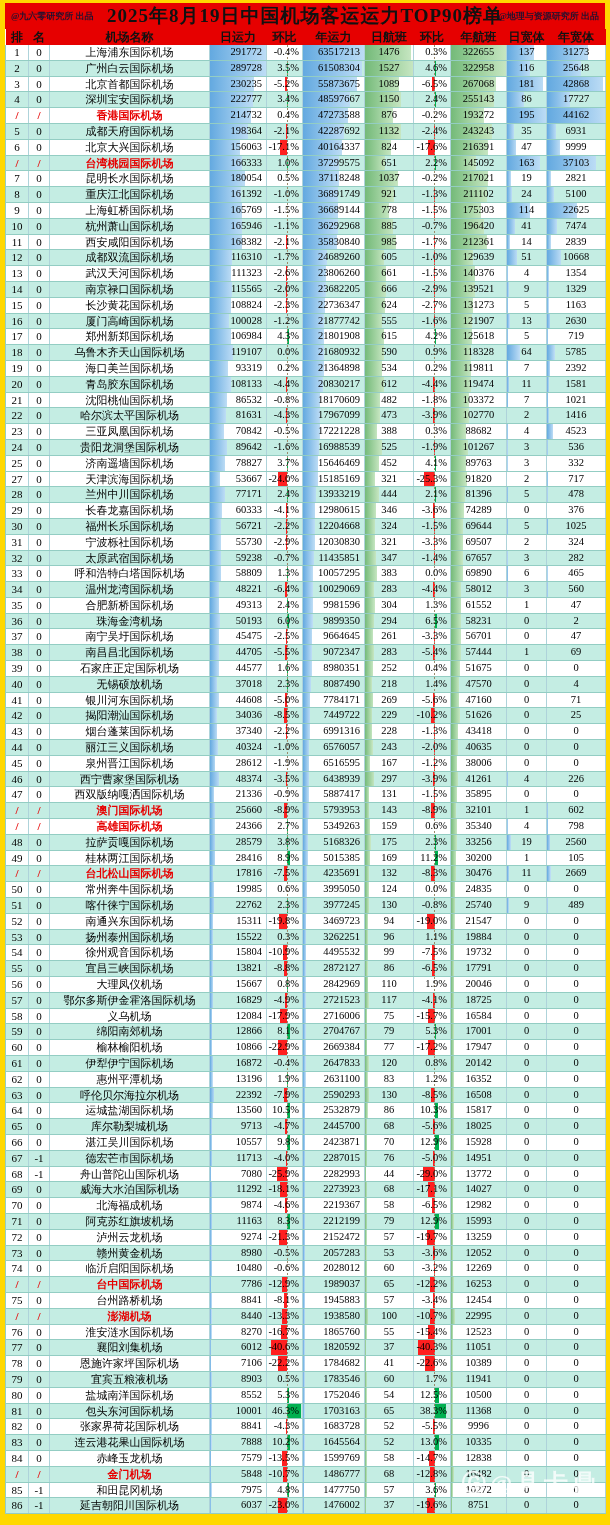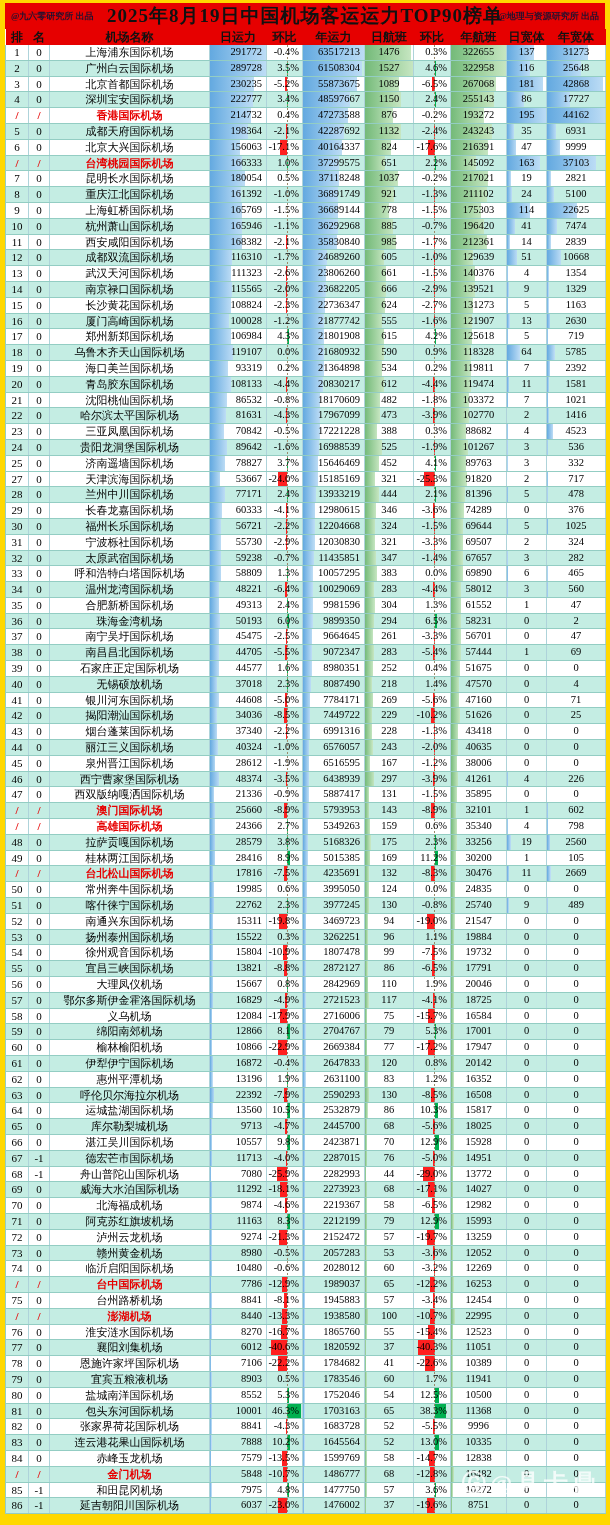--- a/index.html
+++ b/index.html
@@ -834,21 +834,21 @@
           <td class="c-year_flt" style="background-image: linear-gradient(90deg, rgb(116, 186, 121) 0%, rgb(198, 230, 193) 6.15684%, rgba(0, 0, 0, 0) 6.15684%);">19884</td>
           <td class="c-day_wide">0</td>
           <td class="c-year_wide">0</td>
         </tr>
         <tr>
           <td class="c-rank">54</td>
           <td class="c-chg">0</td>
           <td class="c-name">徐州观音国际机场</td>
           <td class="c-day_cap" style="background-image: linear-gradient(90deg, rgb(99, 169, 224) 0%, rgb(188, 220, 245) 5.41656%, rgba(0, 0, 0, 0) 5.41656%);">15804</td>
           <td class="c-day_cap_pct" style="background-image: repeating-linear-gradient(rgb(154, 138, 106) 0px, rgb(154, 138, 106) 2px, rgba(0, 0, 0, 0) 2px, rgba(0, 0, 0, 0) 4px), linear-gradient(90deg, rgba(0, 0, 0, 0) 45.356%, rgb(255, 31, 31) 45.356%, rgb(255, 31, 31) 58%, rgba(0, 0, 0, 0) 58%); background-size: 1px 100%, 100% 100%; background-position: 58% 0px, 0px 0px;">-10.9%</td>
-          <td class="c-year_cap" style="background-image: linear-gradient(90deg, rgb(99, 169, 224) 0%, rgb(188, 220, 245) 5.12039%, rgba(0, 0, 0, 0) 5.12039%);">1807478</td>
+          <td class="c-year_cap" style="background-image: linear-gradient(90deg, rgb(99, 169, 224) 0%, rgb(188, 220, 245) 5.12039%, rgba(0, 0, 0, 0) 5.12039%);">4495532</td>
           <td class="c-day_flt" style="background-image: linear-gradient(90deg, rgb(116, 186, 121) 0%, rgb(198, 230, 193) 6.4833%, rgba(0, 0, 0, 0) 6.4833%);">99</td>
           <td class="c-day_flt_pct" style="background-image: repeating-linear-gradient(rgb(154, 138, 106) 0px, rgb(154, 138, 106) 2px, rgba(0, 0, 0, 0) 2px, rgba(0, 0, 0, 0) 4px), linear-gradient(90deg, rgba(0, 0, 0, 0) 49.3%, rgb(255, 31, 31) 49.3%, rgb(255, 31, 31) 58%, rgba(0, 0, 0, 0) 58%); background-size: 1px 100%, 100% 100%; background-position: 58% 0px, 0px 0px;">-7.5%</td>
           <td class="c-year_flt" style="background-image: linear-gradient(90deg, rgb(116, 186, 121) 0%, rgb(198, 230, 193) 6.10977%, rgba(0, 0, 0, 0) 6.10977%);">19732</td>
           <td class="c-day_wide">0</td>
           <td class="c-year_wide">0</td>
         </tr>
         <tr class="alt">
           <td class="c-rank">55</td>
           <td class="c-chg">0</td>
           <td class="c-name">宜昌三峡国际机场</td>

